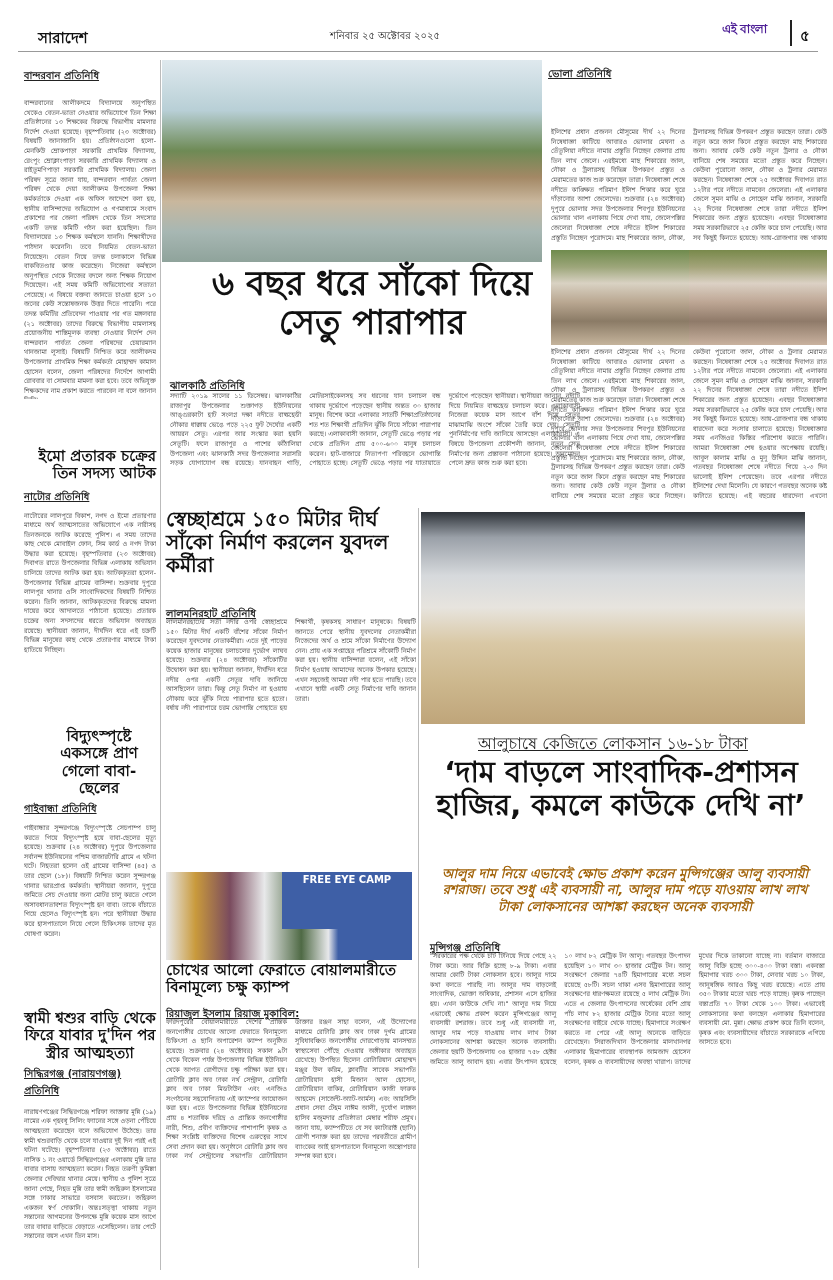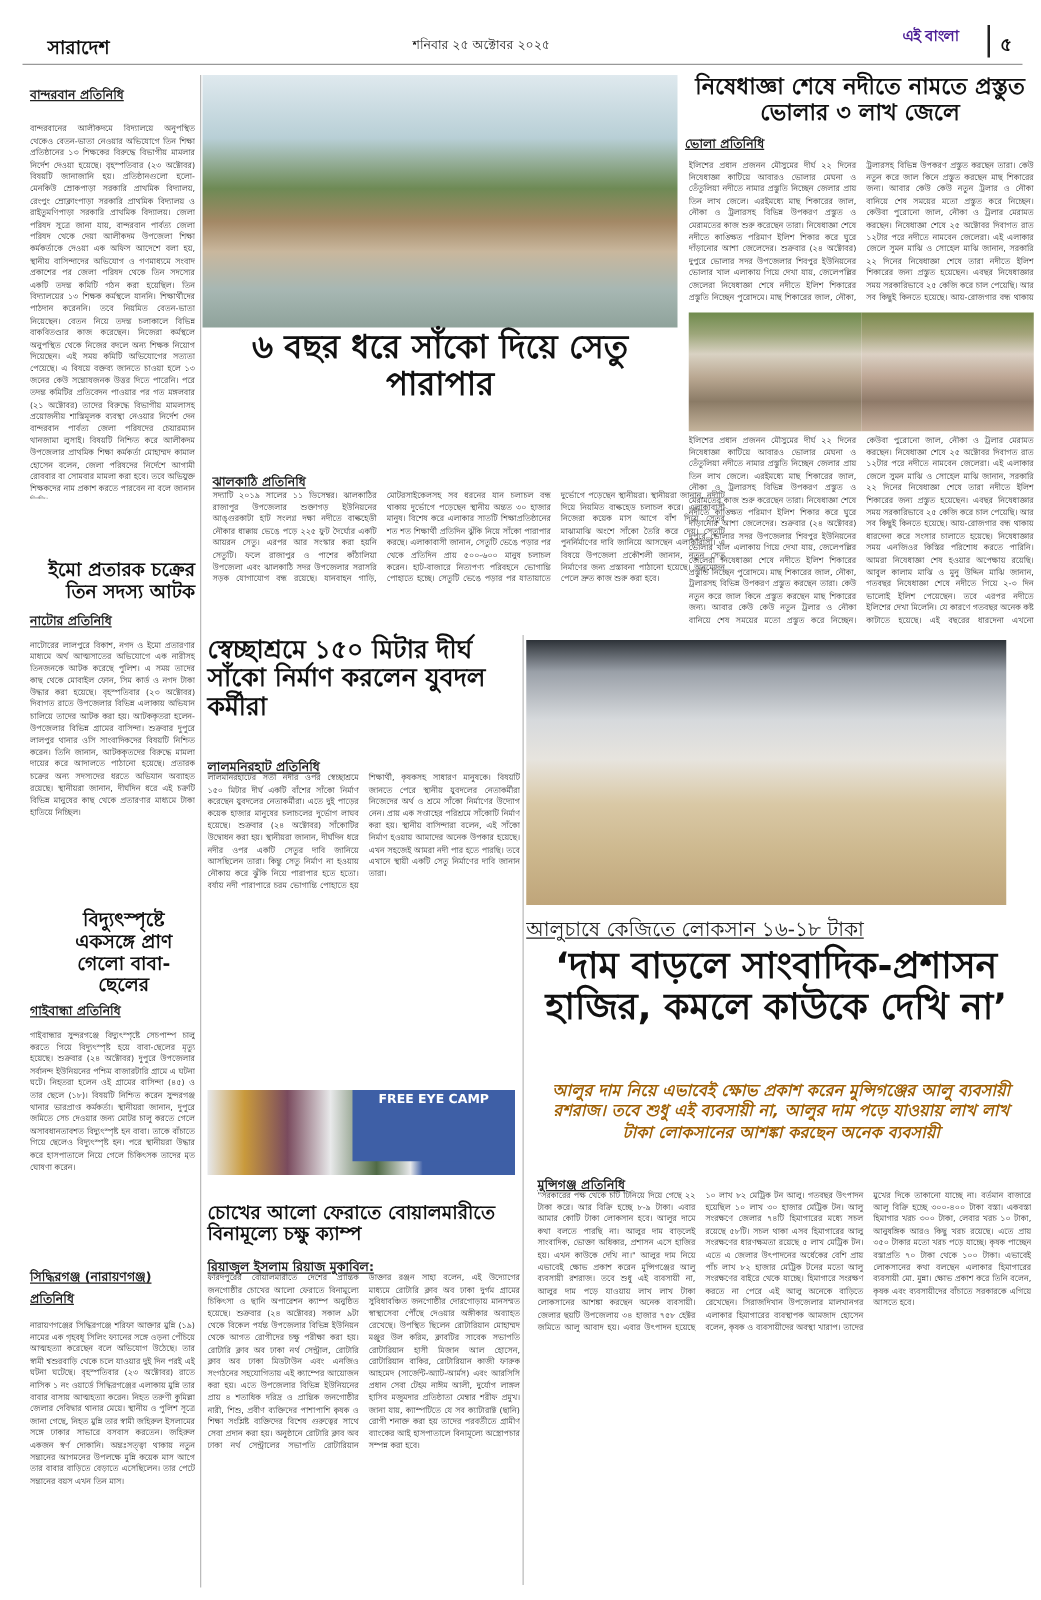--- a/index.html
+++ b/index.html
@@ -17,21 +17,21 @@
   .byline { font-size:10px; font-weight:bold; text-decoration:underline; color:#222; }
   .body-text { font-size:6.4px; line-height:9.6px; color:#333; text-align:justify; }
   .col-rule { width:1px; background:#bbb; }
 
   .photo { overflow:hidden; }
   .photo-bridge { background:linear-gradient(180deg,#dfe9ee 0%,#b8cfd6 25%,#6e8a55 45%,#a38865 58%,#c9b79d 70%,#a7b7b3 85%,#8fa39b 100%); }
   .photo-boats { background:linear-gradient(180deg,#6f8b4d 0%,#9da67a 18%,#d9d2c3 35%,#b9a791 55%,#8b7b66 75%,#c5b49c 100%); }
   .photo-potato { background:linear-gradient(180deg,#2d3238 0%,#9aa0a8 12%,#d6d9dc 30%,#e7e4de 45%,#d9c8a5 62%,#cdb88e 80%,#bfa57a 100%); }
   .photo-eye { background:linear-gradient(90deg,#e7e8ea 0%,#c99a3c 12%,#7a4b5e 26%,#e8e9ea 40%,#4f6a45 55%,#e7e8ea 66%,#3e5fa6 70%,#3e5fa6 100%); }
   .eye-banner { right:0; top:0; width:130px; height:55px; background:#3e5fa6; color:#fff; font-size:10px; font-weight:bold; text-align:center; padding-top:2px; }
-  .kicker { font-size:16px; color:#222; text-decoration:underline; text-align:left; }
+  .kicker { font-size:16px; color:#222; text-decoration:underline; text-align:center; }
   .deck { font-size:13px; font-style:italic; font-weight:bold; color:#a16207; text-align:center; line-height:1.25; }
 </style>
 </head>
 <body>
 
 <div class="abs header">
   <div class="abs section-name">সারাদেশ</div>
   <div class="abs date">শনিবার ২৫ অক্টোবর ২০২৫</div>
   <div class="abs brand">
     <span>এই বাংলা</span>
@@ -52,47 +52,47 @@
   <div class="body-text" style="margin-top:6px;height:170px;overflow:hidden;">নাটোরের লালপুরে বিকাশ, নগদ ও ইমো প্রতারণার মাধ্যমে অর্থ আত্মসাতের অভিযোগে এক নারীসহ তিনজনকে আটক করেছে পুলিশ। এ সময় তাদের কাছ থেকে মোবাইল ফোন, সিম কার্ড ও নগদ টাকা উদ্ধার করা হয়েছে। বৃহস্পতিবার (২৩ অক্টোবর) দিবাগত রাতে উপজেলার বিভিন্ন এলাকায় অভিযান চালিয়ে তাদের আটক করা হয়। আটককৃতরা হলেন- উপজেলার বিভিন্ন গ্রামের বাসিন্দা। শুক্রবার দুপুরে লালপুর থানার ওসি সাংবাদিকদের বিষয়টি নিশ্চিত করেন। তিনি জানান, আটককৃতদের বিরুদ্ধে মামলা দায়ের করে আদালতে পাঠানো হয়েছে। প্রতারক চক্রের অন্য সদস্যদের ধরতে অভিযান অব্যাহত রয়েছে। স্থানীয়রা জানান, দীর্ঘদিন ধরে এই চক্রটি বিভিন্ন মানুষের কাছ থেকে প্রতারণার মাধ্যমে টাকা হাতিয়ে নিচ্ছিল।</div>
 </div>
 
 <div class="abs" style="left:24px;top:728px;width:132px;">
   <div class="hl" style="font-size:15px;margin-left:18px;">বিদ্যুৎস্পৃষ্টে একসঙ্গে প্রাণ গেলো বাবা-ছেলের</div>
   <div class="byline" style="margin-top:4px;">গাইবান্ধা প্রতিনিধি</div>
   <div class="body-text" style="margin-top:6px;height:252px;overflow:hidden;">গাইবান্ধার সুন্দরগঞ্জে বিদ্যুৎস্পৃষ্টে সেচপাম্প চালু করতে গিয়ে বিদ্যুৎস্পৃষ্ট হয়ে বাবা-ছেলের মৃত্যু হয়েছে। শুক্রবার (২৪ অক্টোবর) দুপুরে উপজেলার সর্বানন্দ ইউনিয়নের পশ্চিম বাজারটারি গ্রামে এ ঘটনা ঘটে। নিহতরা হলেন ওই গ্রামের বাসিন্দা (৪৫) ও তার ছেলে (১৮)। বিষয়টি নিশ্চিত করেন সুন্দরগঞ্জ থানার ভারপ্রাপ্ত কর্মকর্তা। স্থানীয়রা জানান, দুপুরে জমিতে সেচ দেওয়ার জন্য মোটর চালু করতে গেলে অসাবধানতাবশত বিদ্যুৎস্পৃষ্ট হন বাবা। তাকে বাঁচাতে গিয়ে ছেলেও বিদ্যুৎস্পৃষ্ট হন। পরে স্থানীয়রা উদ্ধার করে হাসপাতালে নিয়ে গেলে চিকিৎসক তাদের মৃত ঘোষণা করেন।</div>
 </div>
 
 <div class="abs" style="left:24px;top:1010px;width:132px;">
+  <div class="hl" style="font-size:15px;">স্বামী শ্বশুর বাড়ি থেকে ফিরে যাবার দু'দিন পর স্ত্রীর আত্মহত্যা</div>
   <div class="byline" style="margin-top:4px;">সিদ্ধিরগঞ্জ (নারায়ণগঞ্জ) প্রতিনিধি</div>
   <div class="body-text" style="margin-top:8px;height:160px;overflow:hidden;">নারায়ণগঞ্জের সিদ্ধিরগঞ্জে শরিফা আক্তার মুন্নি (১৯) নামের এক গৃহবধূ সিলিং ফ্যানের সঙ্গে ওড়না পেঁচিয়ে আত্মহত্যা করেছেন বলে অভিযোগ উঠেছে। তার স্বামী শ্বশুরবাড়ি থেকে চলে যাওয়ার দুই দিন পরই এই ঘটনা ঘটেছে। বৃহস্পতিবার (২৩ অক্টোবর) রাতে নাসিক ১ নং ওয়ার্ডে সিদ্ধিরগঞ্জের এলাকায় মুন্নি তার বাবার বাসায় আত্মহত্যা করেন। নিহত তরুণী কুমিল্লা জেলার দেবিদ্বার থানার মেয়ে। স্থানীয় ও পুলিশ সূত্রে জানা গেছে, নিহত মুন্নি তার স্বামী জহিরুল ইসলামের সঙ্গে ঢাকার সাভারে বসবাস করতেন। জহিরুল একজন স্বর্ণ দোকানি। অন্তঃসত্ত্বা থাকায় নতুন সন্তানের আগমনের উপলক্ষে মুন্নি কয়েক মাস আগে তার বাবার বাড়িতে বেড়াতে এসেছিলেন। তার পেটে সন্তানের বয়স এখন তিন মাস।</div>
 </div>
 
 <div class="abs col-rule" style="left:160px;top:60px;height:1210px;"></div>
 
 <div class="abs photo photo-bridge" style="left:162px;top:60px;width:380px;height:202px;"></div>
-<div class="abs hl" style="left:162px;top:264px;width:380px;font-size:26px;">৬ বছর ধরে সাঁকো দিয়ে সেতু পারাপার</div>
+<div class="abs hl" style="left:162px;top:264px;width:380px;font-size:34px;padding-left:20px;">৬ বছর ধরে সাঁকো দিয়ে সেতু পারাপার</div>
 <div class="abs byline" style="left:170px;top:378px;">ঝালকাঠি প্রতিনিধি</div>
 <div class="abs body-text" style="left:170px;top:392px;width:410px;height:112px;overflow:hidden;column-count:3;column-gap:8px;">সদ্যাটি ২০১৯ সালের ১১ ডিসেম্বর। ঝালকাঠির রাজাপুর উপজেলার শুক্তাগড় ইউনিয়নের আঙ্গুরকাটা হাট সংলগ্ন দক্ষা নদীতে বাল্কহেডী নৌকার ধাক্কায় ভেঙে পড়ে ২২৫ ফুট দৈর্ঘ্যের একটি আয়রন সেতু। এরপর আর সংস্কার করা হয়নি সেতুটি। ফলে রাজাপুর ও পাশের কাঁঠালিয়া উপজেলা এবং ঝালকাঠি সদর উপজেলার সরাসরি সড়ক যোগাযোগ বন্ধ রয়েছে। যানবাহন গাড়ি, মোটরসাইকেলসহ সব ধরনের যান চলাচল বন্ধ থাকায় দুর্ভোগে পড়েছেন স্থানীয় অন্তত ৩০ হাজার মানুষ। বিশেষ করে এলাকার সাতটি শিক্ষাপ্রতিষ্ঠানের শত শত শিক্ষার্থী প্রতিদিন ঝুঁকি নিয়ে সাঁকো পারাপার করছে। এলাকাবাসী জানান, সেতুটি ভেঙে পড়ার পর থেকে প্রতিদিন প্রায় ৫০০-৬০০ মানুষ চলাচল করেন। হাট-বাজারে নিত্যপণ্য পরিবহনে ভোগান্তি পোহাতে হচ্ছে। সেতুটি ভেঙে পড়ার পর যাতায়াতে দুর্ভোগে পড়েছেন স্থানীয়রা। স্থানীয়রা জানান, নদীটি দিয়ে নিয়মিত বাল্কহেড চলাচল করে। এলাকাবাসী নিজেরা কয়েক মাস আগে বাঁশ দিয়ে সেতুর মাঝামাঝি অংশে সাঁকো তৈরি করে দেয়। সেতুটি পুনর্নির্মাণের দাবি জানিয়ে আসছেন এলাকাবাসী। এ বিষয়ে উপজেলা প্রকৌশলী জানান, নতুন সেতু নির্মাণের জন্য প্রস্তাবনা পাঠানো হয়েছে। অনুমোদন পেলে দ্রুত কাজ শুরু করা হবে।</div>
 
 <div class="abs" style="left:548px;top:60px;width:280px;">
-  <div class="hl" style="font-size:18px;">নিষেধাজ্ঞা শেষে নদীতে নামতে প্রস্তুত ভোলার ৩ লাখ জেলে</div>
   <div class="byline" style="margin-top:6px;">ভোলা প্রতিনিধি</div>
 </div>
 <div class="abs body-text" style="left:551px;top:128px;width:276px;height:120px;overflow:hidden;column-count:2;column-gap:8px;">ইলিশের প্রধান প্রজনন মৌসুমের দীর্ঘ ২২ দিনের নিষেধাজ্ঞা কাটিয়ে আবারও ভোলার মেঘনা ও তেঁতুলিয়া নদীতে নামার প্রস্তুতি নিচ্ছেন জেলার প্রায় তিন লাখ জেলে। এরইমধ্যে মাছ শিকারের জাল, নৌকা ও ট্রলারসহ বিভিন্ন উপকরণ প্রস্তুত ও মেরামতের কাজ শুরু করেছেন তারা। নিষেধাজ্ঞা শেষে নদীতে কাঙ্ক্ষিত পরিমাণ ইলিশ শিকার করে ঘুরে দাঁড়ানোর আশা জেলেদের। শুক্রবার (২৪ অক্টোবর) দুপুরে ভোলার সদর উপজেলার শিবপুর ইউনিয়নের ভোলার খাল এলাকায় গিয়ে দেখা যায়, জেলেপল্লির জেলেরা নিষেধাজ্ঞা শেষে নদীতে ইলিশ শিকারের প্রস্তুতি নিচ্ছেন পুরোদমে। মাছ শিকারের জাল, নৌকা, ট্রলারসহ বিভিন্ন উপকরণ প্রস্তুত করছেন তারা। কেউ নতুন করে জাল কিনে প্রস্তুত করছেন মাছ শিকারের জন্য। আবার কেউ কেউ নতুন ট্রলার ও নৌকা বানিয়ে শেষ সময়ের মতো প্রস্তুত করে নিচ্ছেন। কেউবা পুরোনো জাল, নৌকা ও ট্রলার মেরামত করছেন। নিষেধাজ্ঞা শেষে ২৫ অক্টোবর দিবাগত রাত ১২টার পরে নদীতে নামবেন জেলেরা। এই এলাকার জেলে সুমন মাঝি ও সোহেল মাঝি জানান, সরকারি ২২ দিনের নিষেধাজ্ঞা শেষে তারা নদীতে ইলিশ শিকারের জন্য প্রস্তুত হয়েছেন। এবছর নিষেধাজ্ঞার সময় সরকারিভাবে ২৫ কেজি করে চাল পেয়েছি। আর সব কিছুই কিনতে হয়েছে। আয়-রোজগার বন্ধ থাকায় ধারদেনা করে সংসার চালাতে হয়েছে। নিষেধাজ্ঞার সময় এনজিওর কিস্তির পরিশোধ করতে পারিনি। আমরা নিষেধাজ্ঞা শেষ হওয়ার অপেক্ষায় রয়েছি। আবুল কালাম মাঝি ও মুনু উদ্দিন মাঝি জানান, গতবছর নিষেধাজ্ঞা শেষে নদীতে গিয়ে ২-৩ দিন ভালোই ইলিশ পেয়েছেন। তবে এরপর নদীতে ইলিশের দেখা মিলেনি। যে কারণে গতবছর অনেক কষ্ট কাটাতে হয়েছে। এই বছরের ধারদেনা এখনো পরিশোধ করতে পারেনি। এবারও কাঙ্ক্ষিত পরিমাণ ইলিশ না পেলে কষ্টের শেষ থাকবে না। ভোলা জেলা মৎস্য কর্মকর্তা ইকবাল হোসেন বলেন, নিষেধাজ্ঞা শেষে জেলেরা নদীতে আশানুরূপ ইলিশ শিকার করতে পারবেন বলে আশা করি। বিগত দিনের ধারদেনা পরিশোধ করে তারা ঘুরে দাঁড়াতে সক্ষম হবেন। তিনি আরও জানান, নিষেধাজ্ঞার ২২ দিনে ভোলার সাত উপজেলার মেঘনা ও তেঁতুলিয়া নদী থেকে দুই শতাধিক জেলেকে আটক এবং বিপুল পরিমাণ ইলিশ ও জাল জব্দ করা হয়েছে। এরমধ্যে একশোর বেশি জেলেকে জেল-জরিমানা করা হয়েছে। ইলিশের প্রধান প্রজনন মৌসুম হওয়ায় ৪ থেকে ২৫ অক্টোবর দিবাগত রাত ১২টা পর্যন্ত ভোলার মেঘনা ও তেঁতুলিয়া নদীতে ইলিশসহ সব ধরনের মাছ শিকারে নিষেধাজ্ঞা জারি করা হয়েছিল।</div>
 <div class="abs photo photo-boats" style="left:551px;top:250px;width:138px;height:95px;"></div>
 <div class="abs photo photo-boats" style="left:689px;top:250px;width:138px;height:95px;filter:hue-rotate(-10deg);"></div>
 <div class="abs body-text" style="left:551px;top:348px;width:276px;height:156px;overflow:hidden;column-count:2;column-gap:8px;">ইলিশের প্রধান প্রজনন মৌসুমের দীর্ঘ ২২ দিনের নিষেধাজ্ঞা কাটিয়ে আবারও ভোলার মেঘনা ও তেঁতুলিয়া নদীতে নামার প্রস্তুতি নিচ্ছেন জেলার প্রায় তিন লাখ জেলে। এরইমধ্যে মাছ শিকারের জাল, নৌকা ও ট্রলারসহ বিভিন্ন উপকরণ প্রস্তুত ও মেরামতের কাজ শুরু করেছেন তারা। নিষেধাজ্ঞা শেষে নদীতে কাঙ্ক্ষিত পরিমাণ ইলিশ শিকার করে ঘুরে দাঁড়ানোর আশা জেলেদের। শুক্রবার (২৪ অক্টোবর) দুপুরে ভোলার সদর উপজেলার শিবপুর ইউনিয়নের ভোলার খাল এলাকায় গিয়ে দেখা যায়, জেলেপল্লির জেলেরা নিষেধাজ্ঞা শেষে নদীতে ইলিশ শিকারের প্রস্তুতি নিচ্ছেন পুরোদমে। মাছ শিকারের জাল, নৌকা, ট্রলারসহ বিভিন্ন উপকরণ প্রস্তুত করছেন তারা। কেউ নতুন করে জাল কিনে প্রস্তুত করছেন মাছ শিকারের জন্য। আবার কেউ কেউ নতুন ট্রলার ও নৌকা বানিয়ে শেষ সময়ের মতো প্রস্তুত করে নিচ্ছেন। কেউবা পুরোনো জাল, নৌকা ও ট্রলার মেরামত করছেন। নিষেধাজ্ঞা শেষে ২৫ অক্টোবর দিবাগত রাত ১২টার পরে নদীতে নামবেন জেলেরা। এই এলাকার জেলে সুমন মাঝি ও সোহেল মাঝি জানান, সরকারি ২২ দিনের নিষেধাজ্ঞা শেষে তারা নদীতে ইলিশ শিকারের জন্য প্রস্তুত হয়েছেন। এবছর নিষেধাজ্ঞার সময় সরকারিভাবে ২৫ কেজি করে চাল পেয়েছি। আর সব কিছুই কিনতে হয়েছে। আয়-রোজগার বন্ধ থাকায় ধারদেনা করে সংসার চালাতে হয়েছে। নিষেধাজ্ঞার সময় এনজিওর কিস্তির পরিশোধ করতে পারিনি। আমরা নিষেধাজ্ঞা শেষ হওয়ার অপেক্ষায় রয়েছি। আবুল কালাম মাঝি ও মুনু উদ্দিন মাঝি জানান, গতবছর নিষেধাজ্ঞা শেষে নদীতে গিয়ে ২-৩ দিন ভালোই ইলিশ পেয়েছেন। তবে এরপর নদীতে ইলিশের দেখা মিলেনি। যে কারণে গতবছর অনেক কষ্ট কাটাতে হয়েছে। এই বছরের ধারদেনা এখনো পরিশোধ করতে পারেনি। এবারও কাঙ্ক্ষিত পরিমাণ ইলিশ না পেলে কষ্টের শেষ থাকবে না। ভোলা জেলা মৎস্য কর্মকর্তা ইকবাল হোসেন বলেন, নিষেধাজ্ঞা শেষে জেলেরা নদীতে আশানুরূপ ইলিশ শিকার করতে পারবেন বলে আশা করি। বিগত দিনের ধারদেনা পরিশোধ করে তারা ঘুরে দাঁড়াতে সক্ষম হবেন। তিনি আরও জানান, নিষেধাজ্ঞার ২২ দিনে ভোলার সাত উপজেলার মেঘনা ও তেঁতুলিয়া নদী থেকে দুই শতাধিক জেলেকে আটক এবং বিপুল পরিমাণ ইলিশ ও জাল জব্দ করা হয়েছে। এরমধ্যে একশোর বেশি জেলেকে জেল-জরিমানা করা হয়েছে। ইলিশের প্রধান প্রজনন মৌসুম হওয়ায় ৪ থেকে ২৫ অক্টোবর দিবাগত রাত ১২টা পর্যন্ত ভোলার মেঘনা ও তেঁতুলিয়া নদীতে ইলিশসহ সব ধরনের মাছ শিকারে নিষেধাজ্ঞা জারি করা হয়েছিল।</div>
 
 <div class="abs" style="left:166px;top:508px;width:250px;">
   <div class="hl" style="font-size:20px;text-align:left;">স্বেচ্ছাশ্রমে ১৫০ মিটার দীর্ঘ সাঁকো নির্মাণ করলেন যুবদল কর্মীরা</div>
 </div>
 <div class="abs byline" style="left:166px;top:606px;">লালমনিরহাট প্রতিনিধি</div>
 <div class="abs body-text" style="left:166px;top:618px;width:250px;height:250px;overflow:hidden;column-count:2;column-gap:8px;">লালমনিরহাটের সতী নদীর ওপর স্বেচ্ছাশ্রমে ১৫০ মিটার দীর্ঘ একটি বাঁশের সাঁকো নির্মাণ করেছেন যুবদলের নেতাকর্মীরা। এতে দুই পাড়ের কয়েক হাজার মানুষের চলাচলের দুর্ভোগ লাঘব হয়েছে। শুক্রবার (২৪ অক্টোবর) সাঁকোটির উদ্বোধন করা হয়। স্থানীয়রা জানান, দীর্ঘদিন ধরে নদীর ওপর একটি সেতুর দাবি জানিয়ে আসছিলেন তারা। কিন্তু সেতু নির্মাণ না হওয়ায় নৌকায় করে ঝুঁকি নিয়ে পারাপার হতে হতো। বর্ষায় নদী পারাপারে চরম ভোগান্তি পোহাতে হয় শিক্ষার্থী, কৃষকসহ সাধারণ মানুষকে। বিষয়টি জানতে পেরে স্থানীয় যুবদলের নেতাকর্মীরা নিজেদের অর্থ ও শ্রমে সাঁকো নির্মাণের উদ্যোগ নেন। প্রায় এক সপ্তাহের পরিশ্রমে সাঁকোটি নির্মাণ করা হয়। স্থানীয় বাসিন্দারা বলেন, এই সাঁকো নির্মাণ হওয়ায় আমাদের অনেক উপকার হয়েছে। এখন সহজেই আমরা নদী পার হতে পারছি। তবে এখানে স্থায়ী একটি সেতু নির্মাণের দাবি জানান তারা।</div>
 
-<div class="abs photo photo-eye" style="left:166px;top:872px;width:246px;height:68px;">
+<div class="abs photo photo-eye" style="left:166px;top:872px;width:246px;height:88px;">
   <div class="abs eye-banner">FREE EYE CAMP</div>
 </div>
 <div class="abs hl" style="left:166px;top:962px;width:250px;font-size:15px;text-align:left;">চোখের আলো ফেরাতে বোয়ালমারীতে বিনামূল্যে চক্ষু ক্যাম্প</div>
 <div class="abs byline" style="left:166px;top:1006px;">রিয়াজুল ইসলাম রিয়াজ মুকাবিল:</div>
 <div class="abs body-text" style="left:166px;top:1018px;width:250px;height:256px;overflow:hidden;column-count:2;column-gap:8px;">ফরিদপুরের বোয়ালমারীতে দেশের প্রান্তিক জনগোষ্ঠীর চোখের আলো ফেরাতে বিনামূল্যে চিকিৎসা ও ছানি অপারেশন ক্যাম্প অনুষ্ঠিত হয়েছে। শুক্রবার (২৪ অক্টোবর) সকাল ৯টা থেকে বিকেল পর্যন্ত উপজেলার বিভিন্ন ইউনিয়ন থেকে আগত রোগীদের চক্ষু পরীক্ষা করা হয়। রোটারি ক্লাব অব ঢাকা নর্থ সেন্ট্রাল, রোটারি ক্লাব অব ঢাকা মিডটাউন এবং এনজিও সংগঠনের সহযোগিতায় এই ক্যাম্পের আয়োজন করা হয়। এতে উপজেলার বিভিন্ন ইউনিয়নের প্রায় ৪ শতাধিক দরিদ্র ও প্রান্তিক জনগোষ্ঠীর নারী, শিশু, প্রবীণ ব্যক্তিদের পাশাপাশি কৃষক ও শিক্ষা সংশ্লিষ্ট ব্যক্তিদের বিশেষ গুরুত্বের সাথে সেবা প্রদান করা হয়। অনুষ্ঠানে রোটারি ক্লাব অব ঢাকা নর্থ সেন্ট্রালের সভাপতি রোটারিয়ান ডাক্তার রঞ্জন সাহা বলেন, এই উদ্যোগের মাধ্যমে রোটারি ক্লাব অব ঢাকা দুর্গম গ্রামের সুবিধাবঞ্চিত জনগোষ্ঠীর দোরগোড়ায় মানসম্মত স্বাস্থ্যসেবা পৌঁছে দেওয়ার অঙ্গীকার অব্যাহত রেখেছে। উপস্থিত ছিলেন রোটারিয়ান মোহাম্মদ মঞ্জুর উল করিম, ক্লাবটির সাবেক সভাপতি রোটারিয়ান হাসী মিজান আল হোসেন, রোটারিয়ান বাকির, রোটারিয়ান কাজী ফারুক আহমেদ (সার্জেন্ট-অ্যাট-আর্মস) এবং আরসিসি প্রধান সেবা টেহম নাঈম আলী, দুর্যোগ লাঙ্গল হাসিব মজুমদার প্রতিষ্ঠাতা মেম্বার শরীফ প্রমুখ। জানা যায়, ক্যাম্পটিতে যে সব ক্যাটারাক্ট (ছানি) রোগী শনাক্ত করা হয় তাদের পরবর্তীতে গ্রামীণ ব্যাংকের আই হাসপাতালে বিনামূল্যে অস্ত্রোপচার সম্পন্ন করা হবে।</div>
 
 <div class="abs col-rule" style="left:418px;top:508px;height:760px;"></div>
 
 <div class="abs photo photo-potato" style="left:421px;top:512px;width:384px;height:212px;"></div>
 <div class="abs kicker" style="left:421px;top:731px;width:384px;">আলুচাষে কেজিতে লোকসান ১৬-১৮ টাকা</div>

